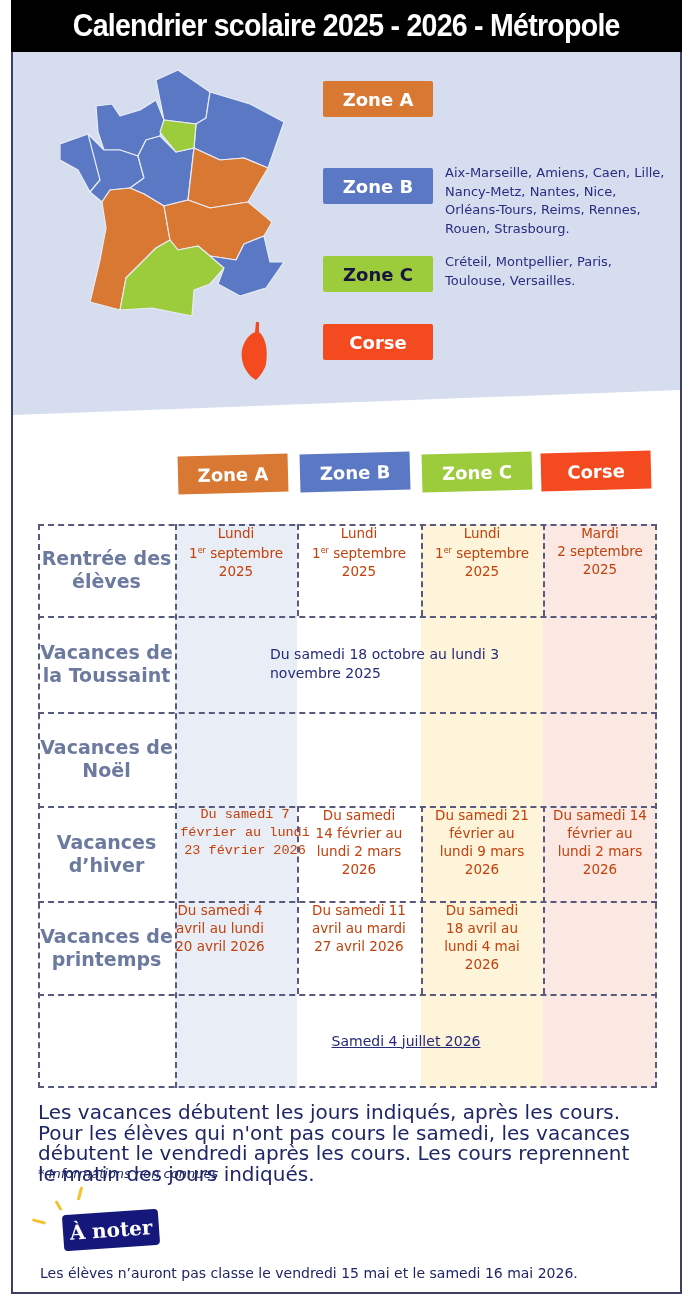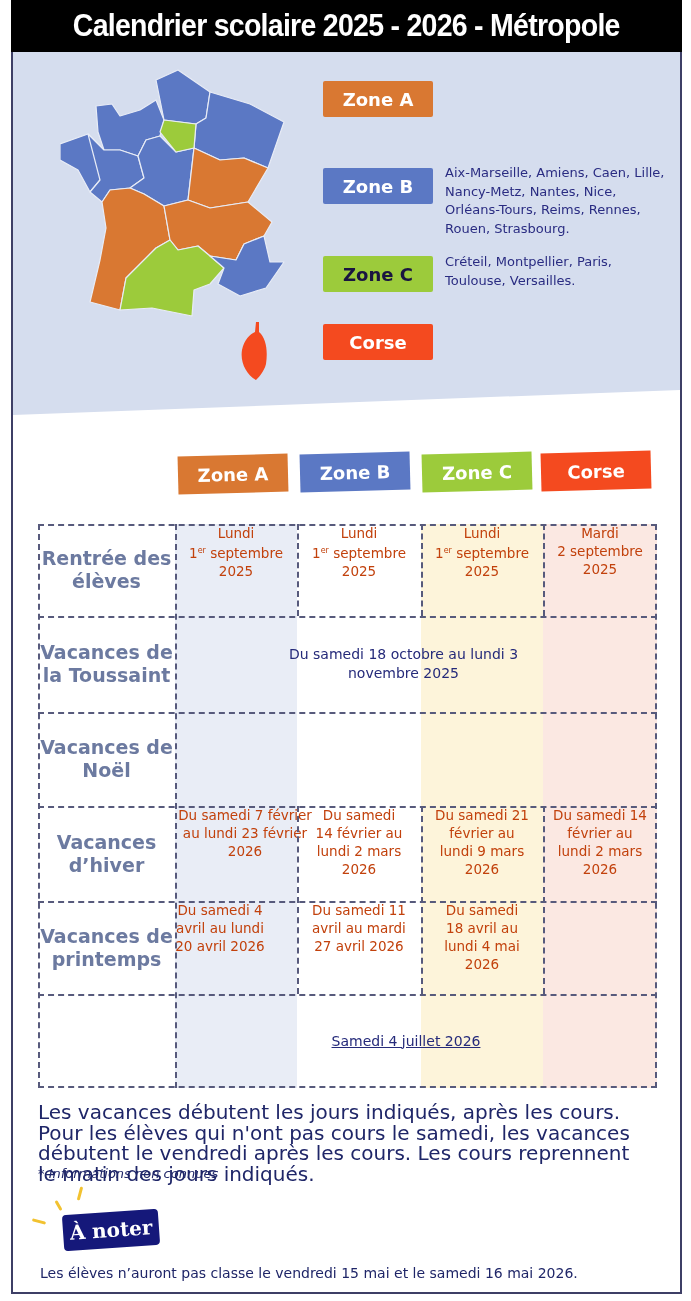--- a/index.html
+++ b/index.html
@@ -24,21 +24,21 @@
   .zC { background: #9ccb3b; color: #1a1540; }
   .zCo { background: #f44a1f; }
 
   .col-head { position: absolute; height: 38px; display: flex; align-items: center; justify-content: center; font-weight: bold; font-size: 18px; color: #fff; }
 
   .table { position: absolute; left: 38px; top: 508px; width: 619px; height: 564px; margin-top: 16px; }
   .col-bg { position: absolute; top: 0; height: 564px; }
   .row-label { position: absolute; left: 0; width: 137px; display: flex; align-items: center; justify-content: center; text-align: center; font-weight: bold; font-size: 19px; line-height: 23px; color: #6c7aa0; }
   .cell { position: absolute; display: flex; align-items: flex-start; justify-content: center; text-align: center; font-size: 13.5px; line-height: 18px; color: #c2410c; }
   .cell sup { font-size: 8px; vertical-align: 5px; }
-  .span-cell { position: absolute; left: 137px; width: 482px; display: flex; align-items: center; justify-content: center; text-align: center; font-size: 14px; line-height: 19px; color: #252a7a; }
+  .span-cell { position: absolute; left: 137px; width: 482px; display: flex; align-items: center; justify-content: center; font-size: 14px; line-height: 19px; color: #252a7a; }
 
   .hline { position: absolute; height: 0; border-top: 2px dashed #575a7c; }
   .vline { position: absolute; width: 0; border-left: 2px dashed #575a7c; }
 
   .notes { position: absolute; left: 38px; top: 1102px; width: 610px; font-size: 20px; line-height: 20.5px; color: #1f2668; }
   .foot-asterisk { position: absolute; left: 38px; top: 1166px; font-size: 13px; font-style: italic; color: #1f2668; }
 
   .anoter { position: absolute; left: 63px; top: 1212px; width: 96px; height: 36px; background: #15187a; border-radius: 4px; transform: rotate(-4deg); color: #fff; font-family: "DejaVu Serif", serif; font-weight: bold; font-size: 20px; display: flex; align-items: center; justify-content: center; }
   .spark { position: absolute; background: #f2c230; height: 3px; border-radius: 2px; }
 
@@ -139,21 +139,21 @@
         <div>2025</div>
       </div>
   </div>
 
   <div class="row-label" style="top:92px;height:96px;">Vacances de la Toussaint</div>
   <div class="span-cell" style="top:92px;height:96px;padding:0 120px 0 95px;">Du samedi 18 octobre au lundi 3 novembre 2025</div>
 
   <div class="row-label" style="top:188px;height:94px;">Vacances de Noël</div>
 
   <div class="row-label" style="top:282px;height:95px;">Vacances d’hiver</div>
-  <div class="cell" style="left:137px;width:140px;top:282px;height:95px;">Du samedi 7 février au lundi 23 février 2026</div>
+  <div class="cell" style="left:137px;width:140px;top:282px;height:95px;font-family:Liberation Mono, monospace;">Du samedi 7 février au lundi 23 février 2026</div>
   <div class="cell" style="left:259px;width:124px;top:282px;height:95px;padding:0 16px;">Du samedi 14 février au lundi 2 mars 2026</div>
   <div class="cell" style="left:383px;width:122px;top:282px;height:95px;padding:0 14px;">Du samedi 21 février au lundi 9 mars 2026</div>
   <div class="cell" style="left:505px;width:114px;top:282px;height:95px;padding:0 10px;">Du samedi 14 février au lundi 2 mars 2026</div>
 
   <div class="row-label" style="top:377px;height:93px;">Vacances de printemps</div>
   <div class="cell" style="left:121px;width:122px;top:377px;height:93px;padding:0 10px;">Du samedi 4 avril au lundi 20 avril 2026</div>
   <div class="cell" style="left:259px;width:124px;top:377px;height:93px;padding:0 10px;">Du samedi 11 avril au mardi 27 avril 2026</div>
   <div class="cell" style="left:383px;width:122px;top:377px;height:93px;padding:0 16px;">Du samedi 18 avril au lundi 4 mai 2026</div>
 
   <div class="span-cell" style="top:470px;height:94px;padding-right:20px;text-decoration:underline;">Samedi 4 juillet 2026</div>

